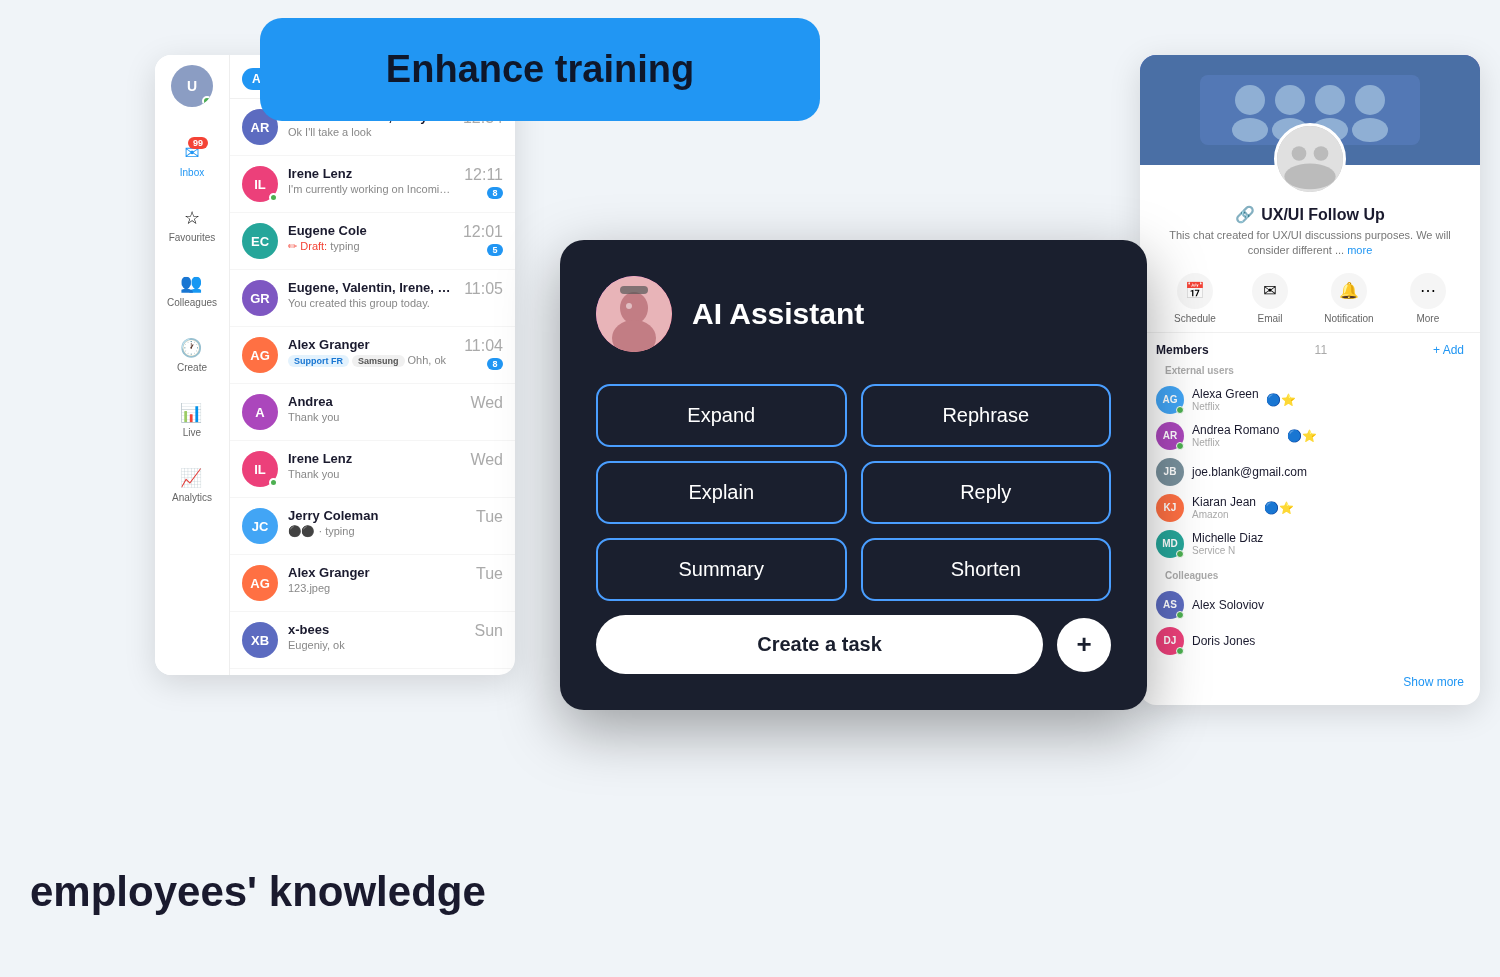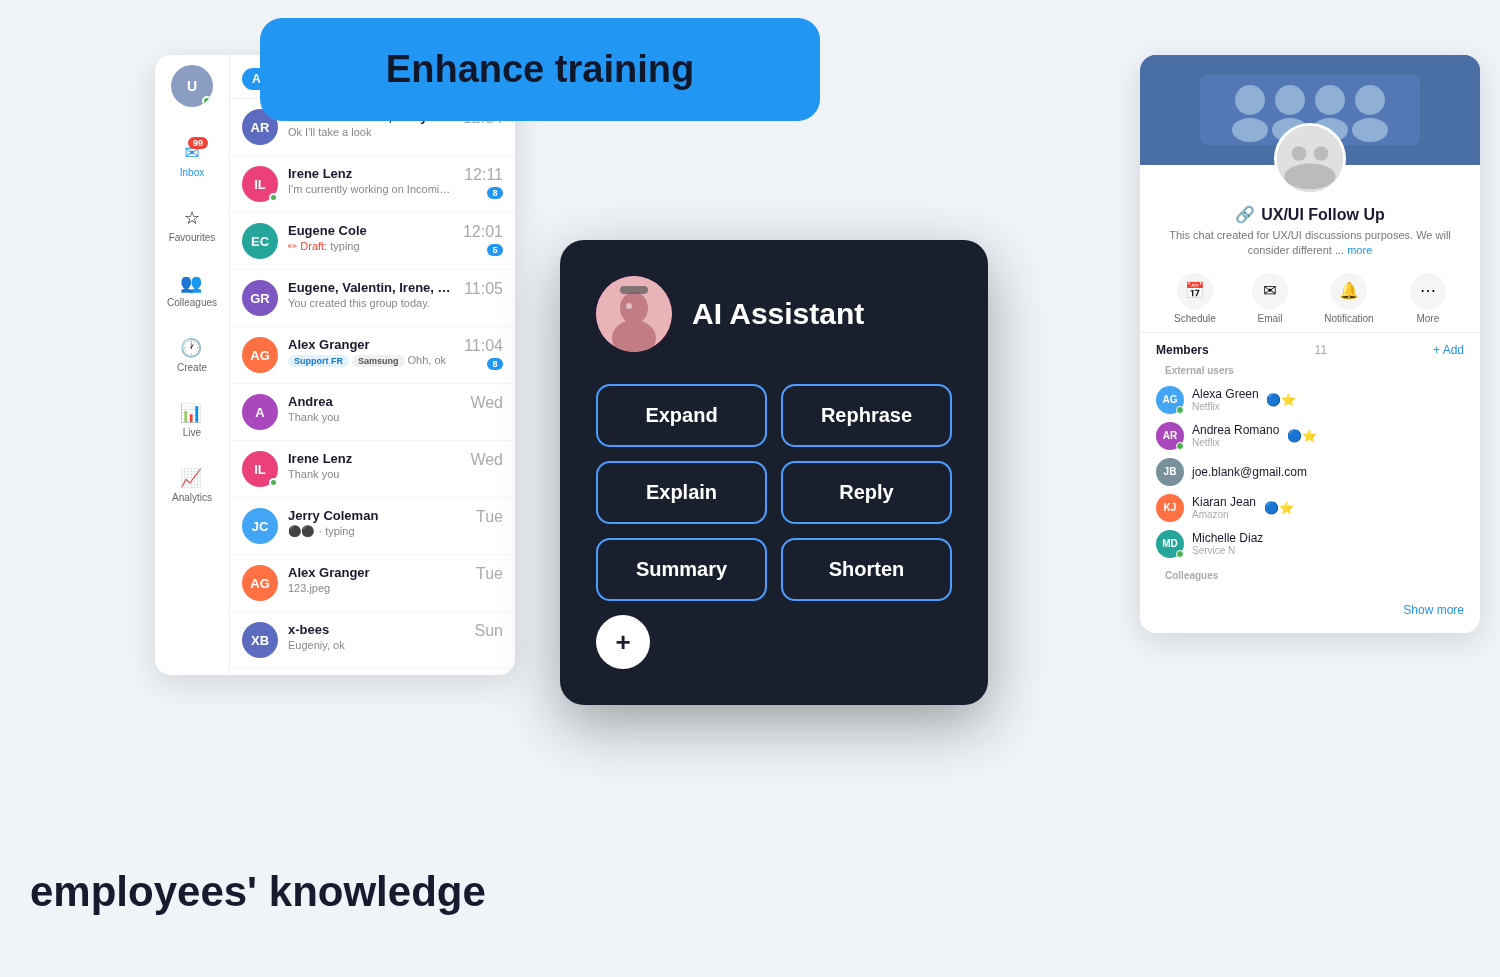--- a/index.html
+++ b/index.html
@@ -231,21 +231,21 @@
       background: #5C6BC0;
       color: white;
       font-size: 13px;
     }
 
     
     .ai-panel {
       position: absolute;
       top: 240px;
       left: 560px;
-      width: 428px;
+      width: 587px;
       background: #1a1f2e;
       border-radius: 24px;
       padding: 36px 36px 36px;
       z-index: 15;
       box-shadow: 0 20px 60px rgba(0,0,0,0.35);
     }
     .ai-header {
       display: flex;
       align-items: center;
       gap: 20px;
@@ -270,21 +270,21 @@
       grid-template-columns: 1fr 1fr;
       gap: 14px;
       margin-bottom: 14px;
     }
     .ai-btn {
       background: transparent;
       border: 2px solid #4a9eff;
       border-radius: 14px;
       color: white;
       font-size: 20px;
-      font-weight: 700;
+      font-weight: 400;
       padding: 18px;
       cursor: pointer;
       text-align: center;
       transition: background 0.15s;
     }
     .ai-bottom {
       display: flex;
       gap: 14px;
       align-items: center;
       margin-top: 14px;
@@ -631,20 +631,21 @@
   </div>
   <div class="ai-buttons-grid">
     <button class="ai-btn">Expand</button>
     <button class="ai-btn">Rephrase</button>
     <button class="ai-btn">Explain</button>
     <button class="ai-btn">Reply</button>
     <button class="ai-btn">Summary</button>
     <button class="ai-btn">Shorten</button>
   </div>
   <div class="ai-bottom">
+    <button class="create-task-btn">Create a task</button>
     <button class="plus-btn">+</button>
   </div>
 </div>
 
 <div class="right-panel">
   <div class="right-panel-cover">
     <svg width="340" height="110" viewBox="0 0 340 110">
       <rect width="340" height="110" fill="#4a6fa5"></rect>
       <rect x="60" y="20" width="220" height="70" rx="8" fill="#5a7fbf" opacity="0.6"></rect>
 
@@ -752,15 +753,31 @@
       <div class="online-dot"></div>
     </div>
     <div>
       <div class="member-name">Michelle Diaz</div>
       <div style="font-size:10px;color:#aaa;">Service N</div>
     </div>
     <div class="member-icons"></div>
   </div>
       </div>
     <div class="section-label">Colleagues</div>
+    <div id="colleagues-container">
+        <div class="member-item">
+    <div class="member-avatar" style="background:#5C6BC0">
+      AS
+      <div class="online-dot"></div>
+    </div>
+    <div class="member-name">Alex Soloviov</div>
+  </div>
+        <div class="member-item">
+    <div class="member-avatar" style="background:#EC407A">
+      DJ
+      <div class="online-dot"></div>
+    </div>
+    <div class="member-name">Doris Jones</div>
+  </div>
+      </div>
   </div>
   <div class="show-more">Show more</div>
 </div>
 
 </body></html>

